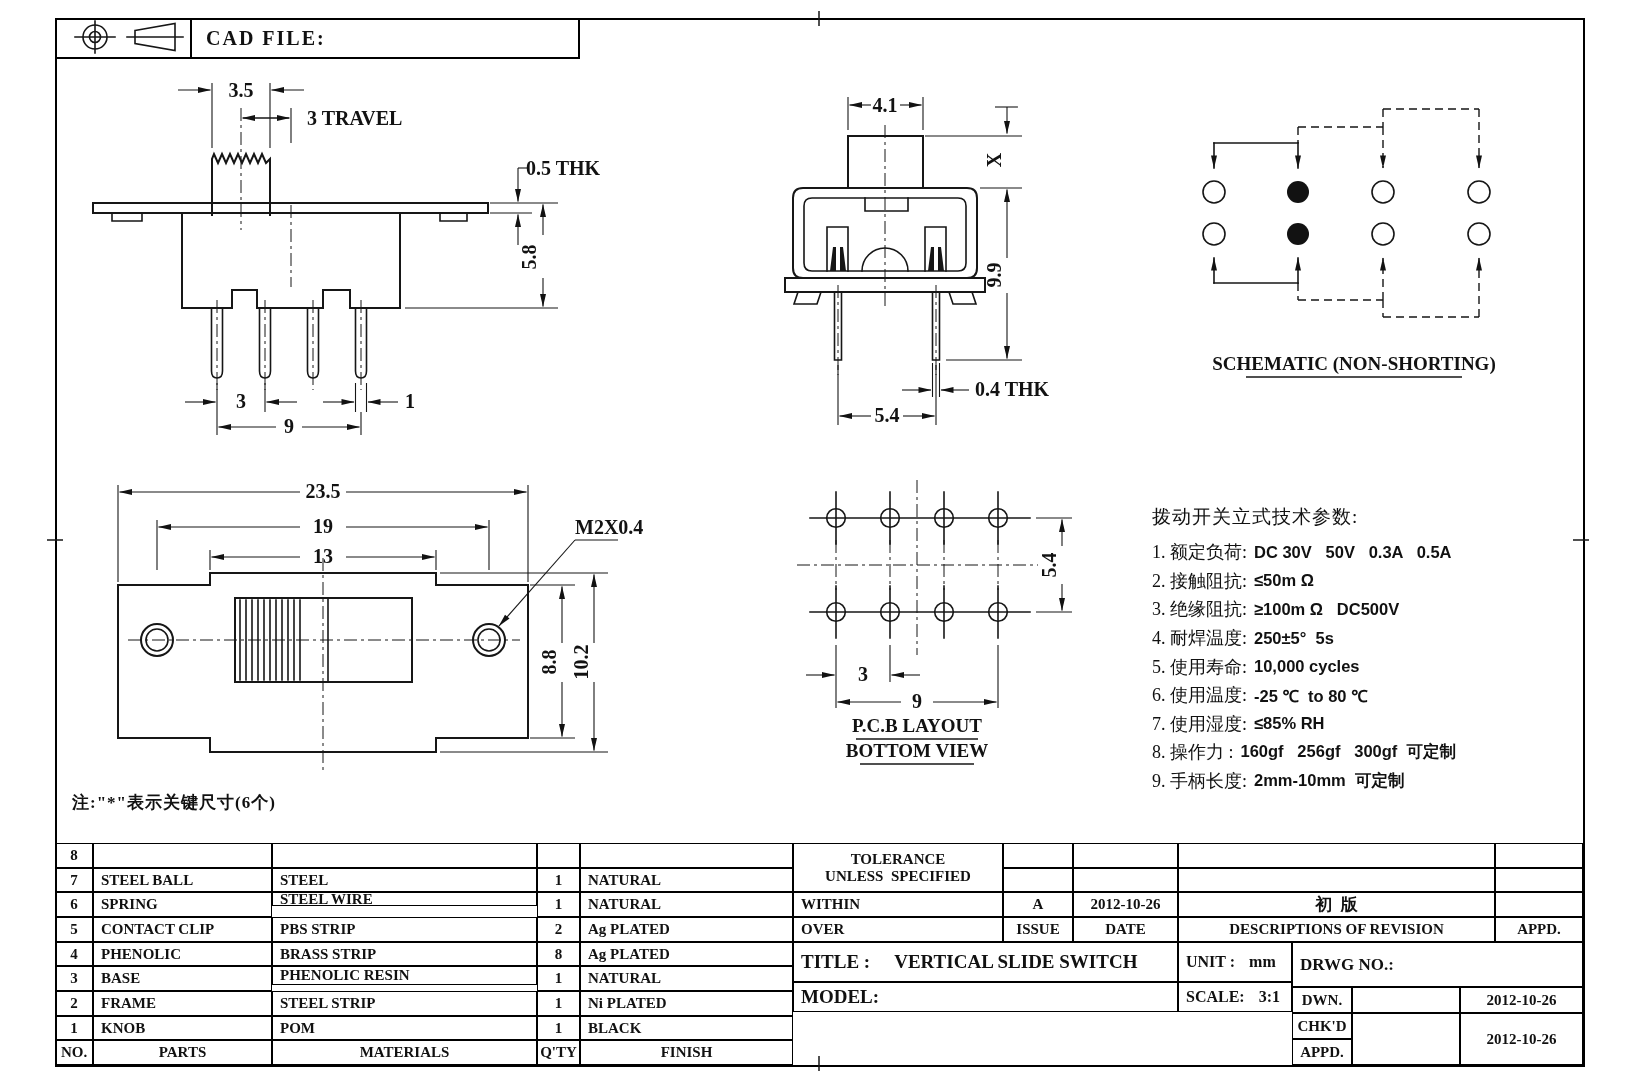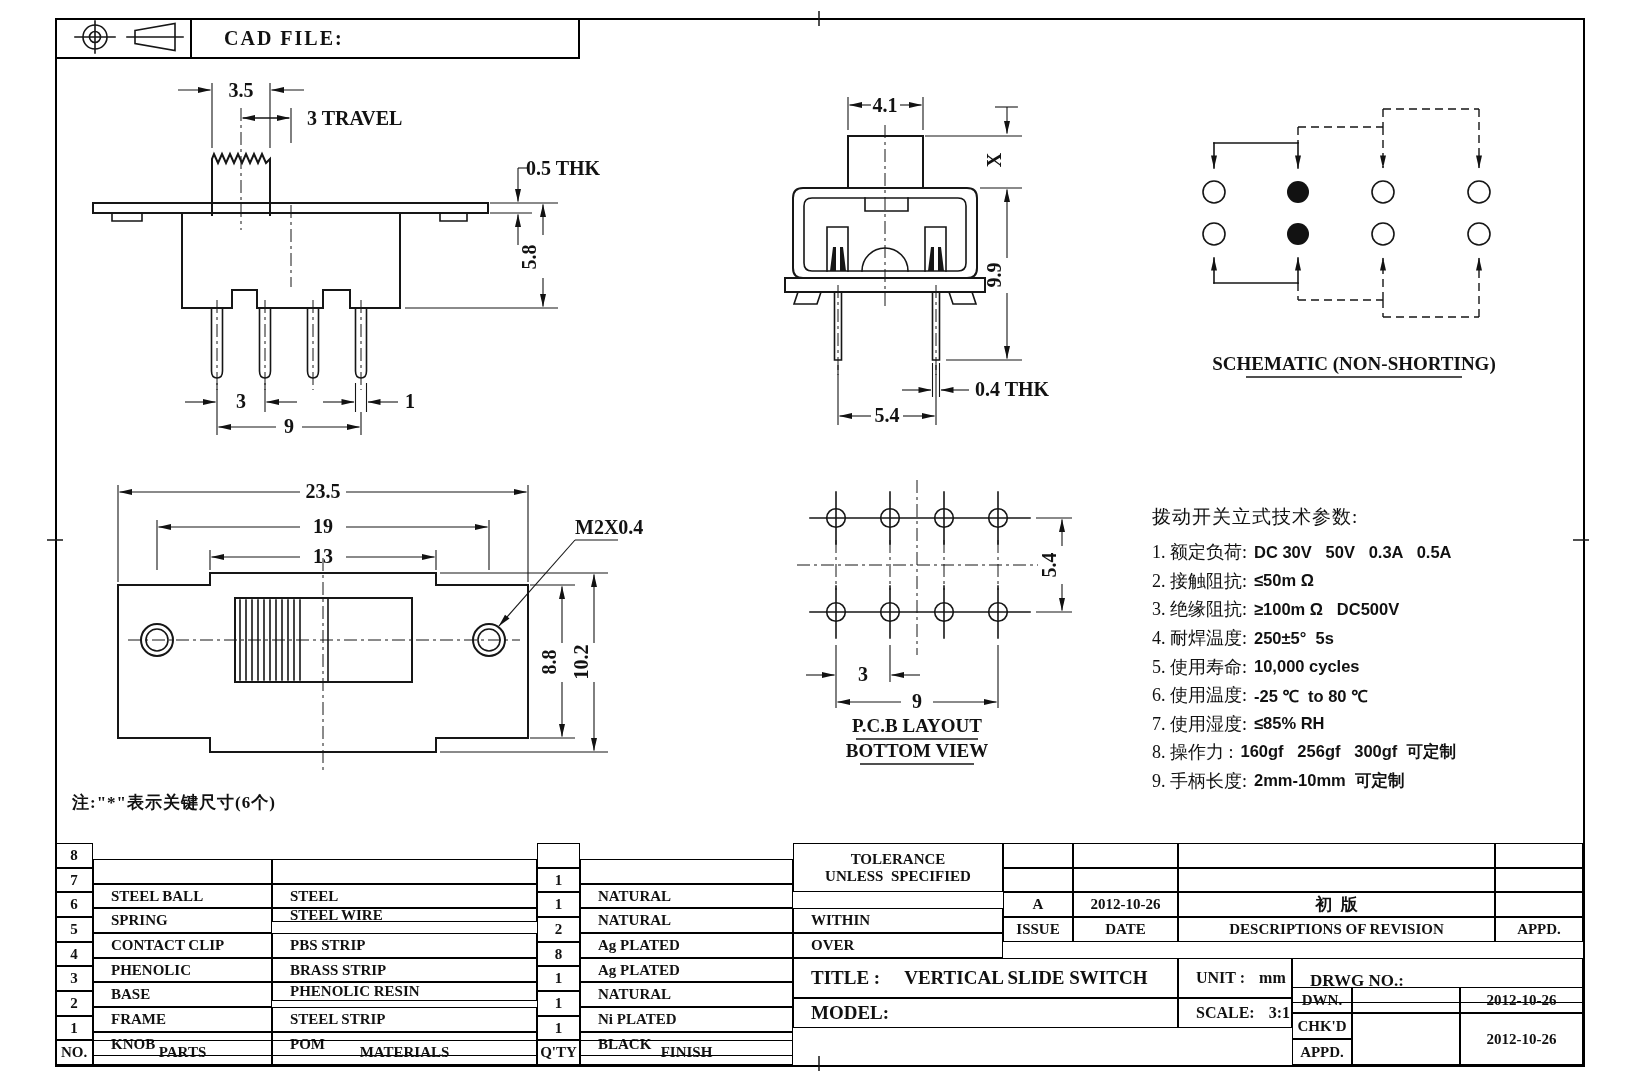--- a/index.html
+++ b/index.html
@@ -11,34 +11,34 @@
   .ln{stroke:#161616;stroke-width:2;fill:none;stroke-linecap:square;stroke-linejoin:miter;}
   .md{stroke:#161616;stroke-width:1.6;fill:none;stroke-linecap:square;}
   .tn{stroke:#161616;stroke-width:1.1;fill:none;}
   .cl{stroke:#161616;stroke-width:1;fill:none;stroke-dasharray:13 4 3 4;}
   .dsh{stroke:#161616;stroke-width:1.4;fill:none;stroke-dasharray:8 5;}
   .dim{font-size:20px;}
   .dim-s{font-size:19px;}
   .frame{left:55px;top:18px;width:1526px;height:1045px;border:2px solid #000;}
   .hdrbox{left:55px;top:18px;width:521px;height:37px;border:2px solid #000;display:flex;background:#fff;}
   .hdr-sym{width:133px;border-right:2px solid #000;position:relative;}
-  .hdr-lbl{flex:1;display:flex;align-items:center;padding-left:32px;font-weight:bold;
+  .hdr-lbl{flex:1;display:flex;align-items:center;padding-left:14px;font-weight:bold;
            font-size:20px;letter-spacing:2px;}
   .note{left:72px;top:791px;font-size:17px;font-weight:bold;letter-spacing:1px;}
   .specs{left:1152px;top:504px;width:465px;}
   .specs-title{font-size:19px;margin-bottom:8px;letter-spacing:1px;}
   .spec-item{height:28.6px;display:flex;align-items:center;}
   .spec-label{font-size:18px;white-space:pre;}
   .spec-value{font-family:"Liberation Sans",sans-serif;font-weight:bold;font-size:16.5px;
               white-space:pre;margin-left:7px;}
   .tb{left:55px;top:843px;width:1528px;height:222px;}
   .cell{position:absolute;border:1.5px solid #000;box-sizing:border-box;display:flex;
         align-items:center;justify-content:center;font-weight:bold;font-size:15px;
         white-space:pre;overflow:hidden;}
-  .cl-left{justify-content:flex-start;padding-left:17px;margin-top:16px;}
+  .cl-left{justify-content:flex-start;padding-left:7px;}
   .big-title{font-size:19px;}
   .company{font-family:"Liberation Sans",sans-serif;font-size:29px;font-weight:bold;letter-spacing:2px;}
   .tick{stroke:#161616;stroke-width:1.5;}
 </style>
 </head>
 <body>
 
 <div class="canvas">
 
   <div class="abs frame"></div>

